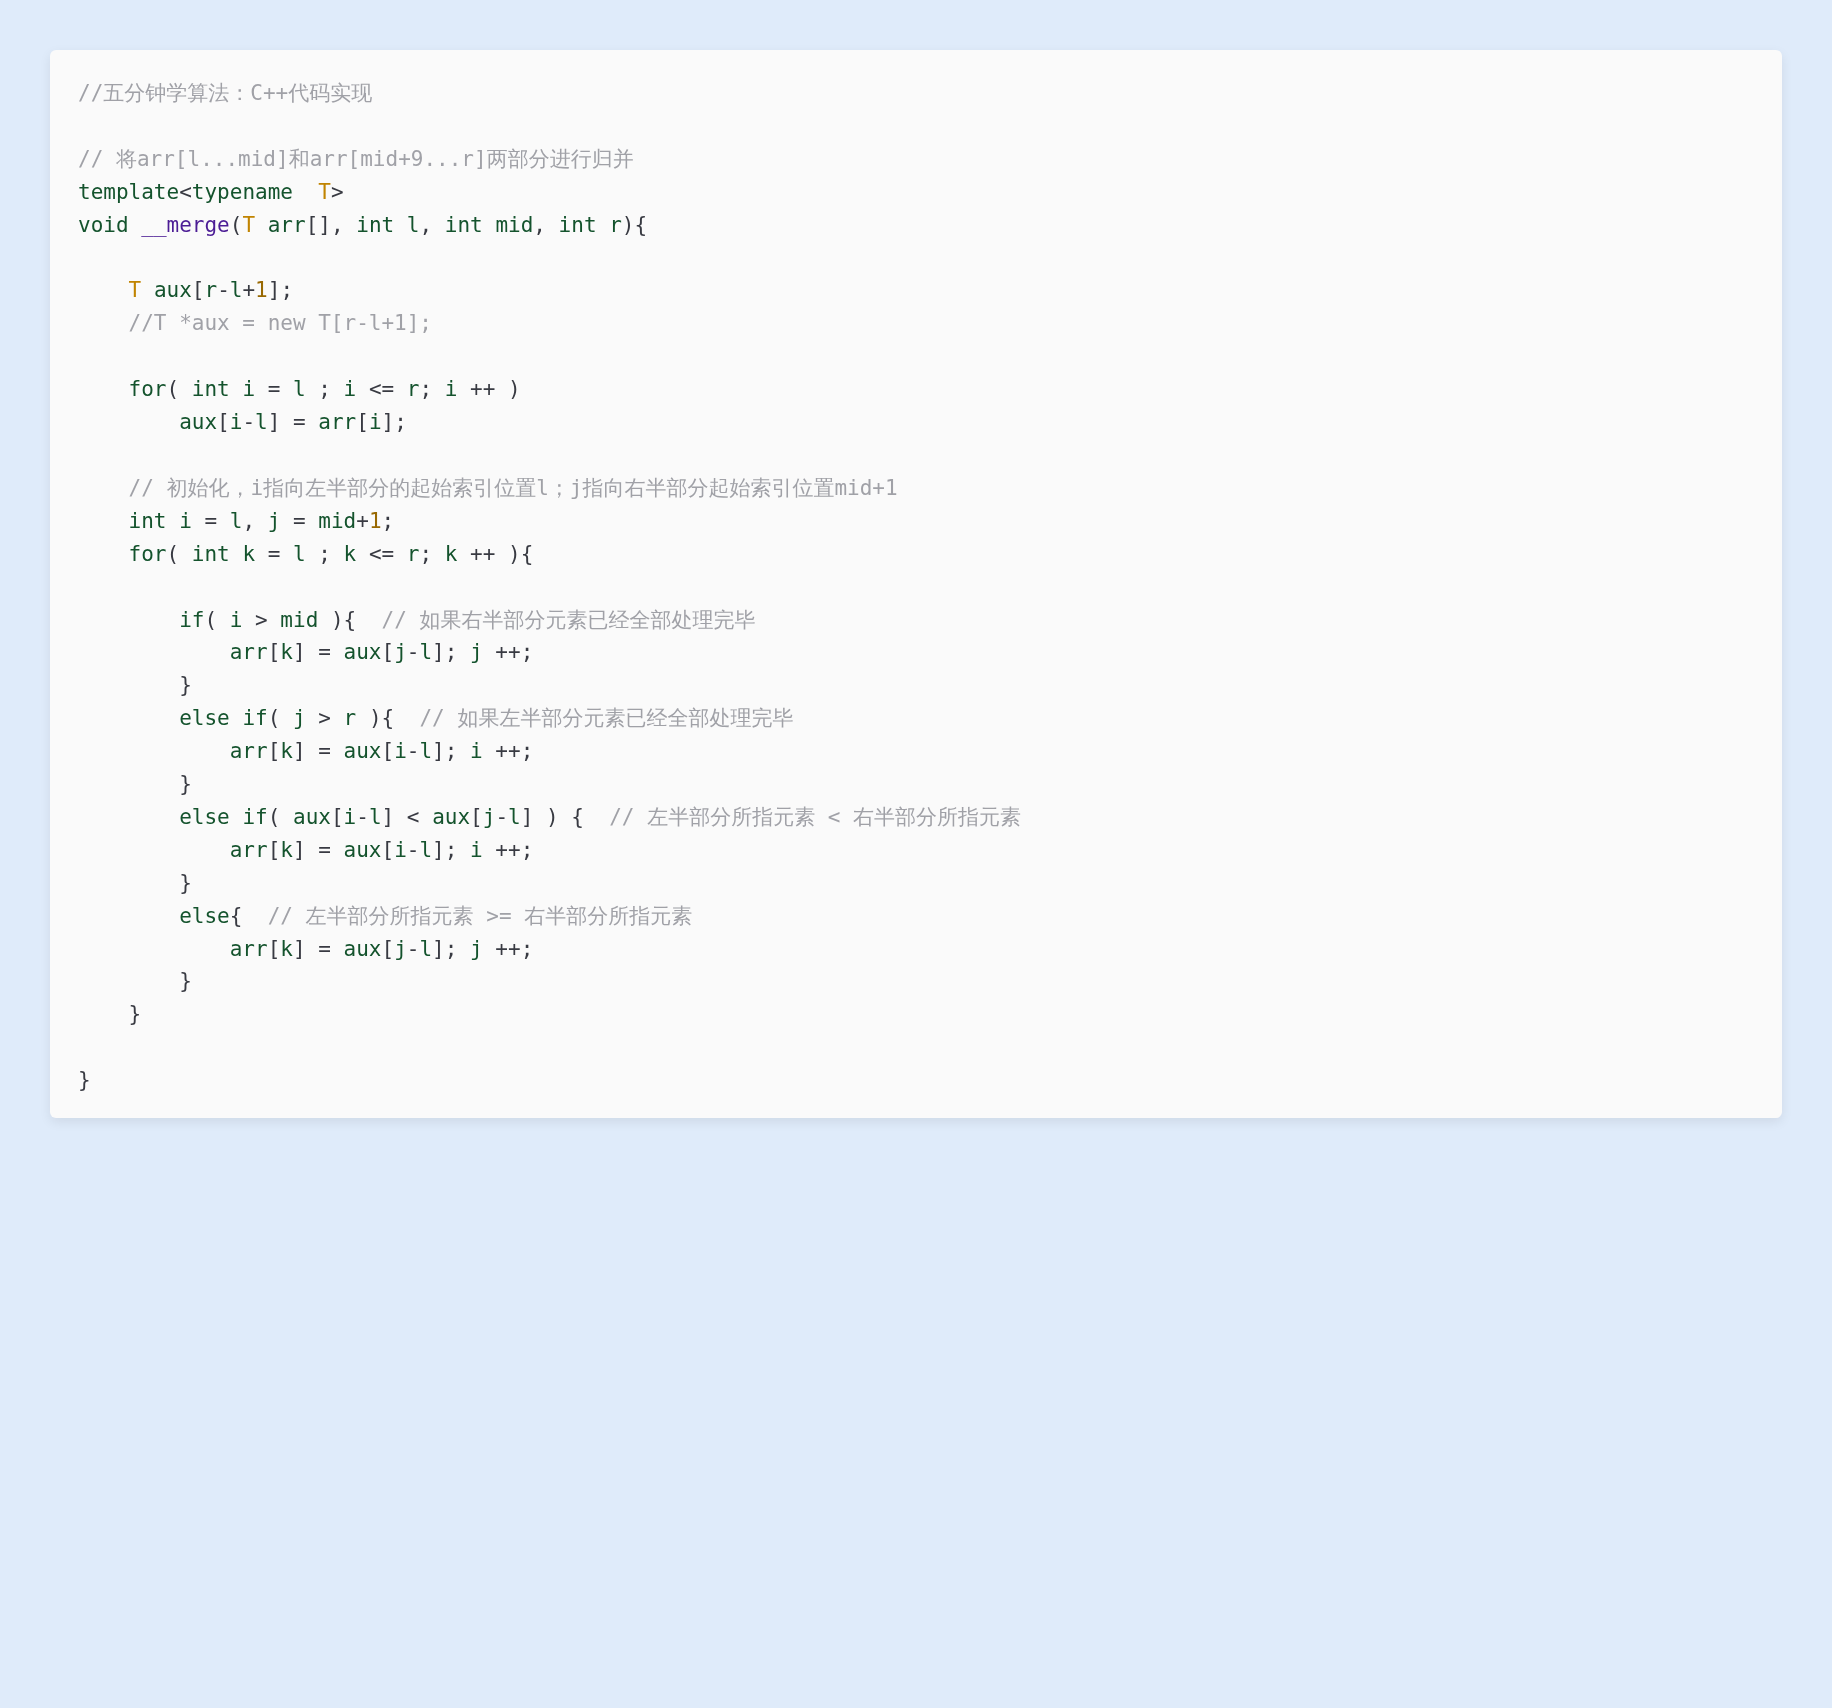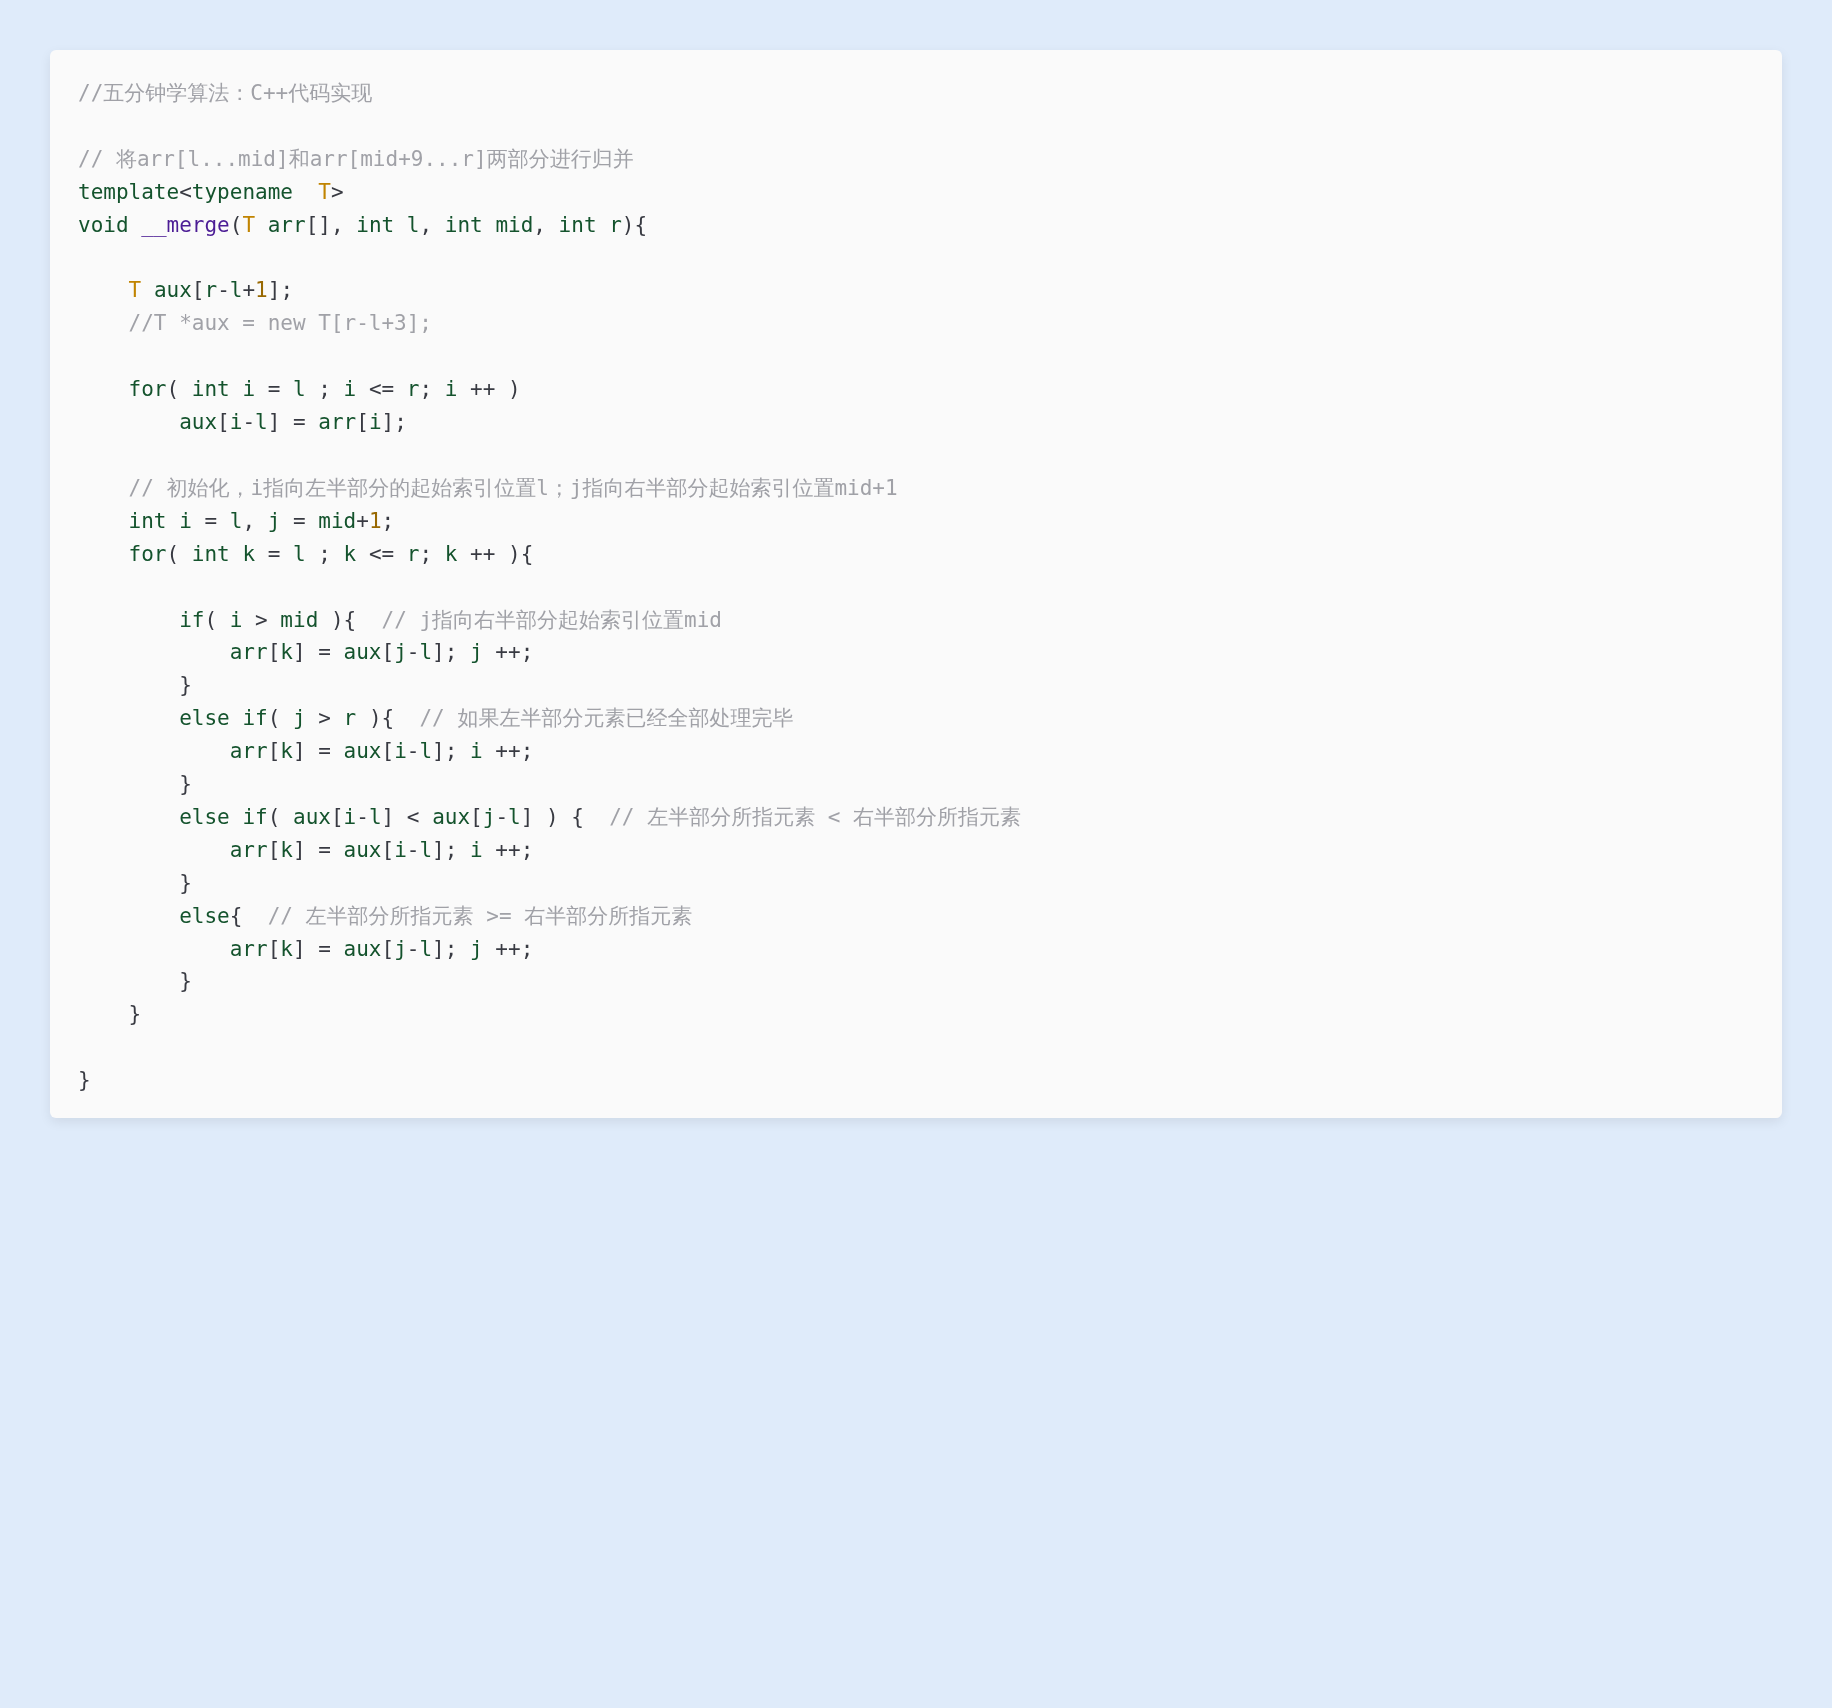--- a/index.html
+++ b/index.html
@@ -37,30 +37,30 @@
 <body>
 
 <div class="code-card">
   <pre><code id="code-target"><span class="c">//五分钟学算法：C++代码实现</span>
 
 <span class="c">// 将arr[l...mid]和arr[mid+9...r]两部分进行归并</span>
 <span class="kw">template</span><span class="op">&lt;</span><span class="kw">typename</span><span class="pl">  </span><span class="ty">T</span><span class="op">&gt;</span>
 <span class="kw">void</span><span class="pl"> </span><span class="fn">__merge</span><span class="pl">(</span><span class="ty">T</span><span class="pl"> </span><span class="vr">arr</span><span class="pl">[], </span><span class="kw">int</span><span class="pl"> </span><span class="vr">l</span><span class="pl">, </span><span class="kw">int</span><span class="pl"> </span><span class="vr">mid</span><span class="pl">, </span><span class="kw">int</span><span class="pl"> </span><span class="vr">r</span><span class="pl">){</span>
 
 <span class="pl">    </span><span class="ty">T</span><span class="pl"> </span><span class="vr">aux</span><span class="pl">[</span><span class="vr">r</span><span class="op">-</span><span class="vr">l</span><span class="op">+</span><span class="nm">1</span><span class="pl">];</span>
-<span class="pl">    </span><span class="c">//T *aux = new T[r-l+3];</span>
+<span class="pl">    </span><span class="c">//T *aux = new T[r-l+1];</span>
 
 <span class="pl">    </span><span class="kw">for</span><span class="pl">( </span><span class="kw">int</span><span class="pl"> </span><span class="vr">i</span><span class="op"> = </span><span class="vr">l</span><span class="pl"> ; </span><span class="vr">i</span><span class="op"> &lt;= </span><span class="vr">r</span><span class="pl">; </span><span class="vr">i</span><span class="pl"> ++ )</span>
 <span class="pl">        </span><span class="vr">aux</span><span class="pl">[</span><span class="vr">i</span><span class="op">-</span><span class="vr">l</span><span class="pl">] = </span><span class="vr">arr</span><span class="pl">[</span><span class="vr">i</span><span class="pl">];</span>
 
 <span class="pl">    </span><span class="c">// 初始化，i指向左半部分的起始索引位置l；j指向右半部分起始索引位置mid+1</span>
 <span class="pl">    </span><span class="kw">int</span><span class="pl"> </span><span class="vr">i</span><span class="op"> = </span><span class="vr">l</span><span class="pl">, </span><span class="vr">j</span><span class="op"> = </span><span class="vr">mid</span><span class="op">+</span><span class="nm">1</span><span class="pl">;</span>
 <span class="pl">    </span><span class="kw">for</span><span class="pl">( </span><span class="kw">int</span><span class="pl"> </span><span class="vr">k</span><span class="op"> = </span><span class="vr">l</span><span class="pl"> ; </span><span class="vr">k</span><span class="op"> &lt;= </span><span class="vr">r</span><span class="pl">; </span><span class="vr">k</span><span class="pl"> ++ ){</span>
 
-<span class="pl">        </span><span class="kw">if</span><span class="pl">( </span><span class="vr">i</span><span class="op"> &gt; </span><span class="vr">mid</span><span class="pl"> ){  </span><span class="c">// j指向右半部分起始索引位置mid</span>
+<span class="pl">        </span><span class="kw">if</span><span class="pl">( </span><span class="vr">i</span><span class="op"> &gt; </span><span class="vr">mid</span><span class="pl"> ){  </span><span class="c">// 如果右半部分元素已经全部处理完毕</span>
 <span class="pl">            </span><span class="vr">arr</span><span class="pl">[</span><span class="vr">k</span><span class="pl">] = </span><span class="vr">aux</span><span class="pl">[</span><span class="vr">j</span><span class="op">-</span><span class="vr">l</span><span class="pl">]; </span><span class="vr">j</span><span class="pl"> ++;</span>
 <span class="pl">        }</span>
 <span class="pl">        </span><span class="kw">else</span><span class="pl"> </span><span class="kw">if</span><span class="pl">( </span><span class="vr">j</span><span class="op"> &gt; </span><span class="vr">r</span><span class="pl"> ){  </span><span class="c">// 如果左半部分元素已经全部处理完毕</span>
 <span class="pl">            </span><span class="vr">arr</span><span class="pl">[</span><span class="vr">k</span><span class="pl">] = </span><span class="vr">aux</span><span class="pl">[</span><span class="vr">i</span><span class="op">-</span><span class="vr">l</span><span class="pl">]; </span><span class="vr">i</span><span class="pl"> ++;</span>
 <span class="pl">        }</span>
 <span class="pl">        </span><span class="kw">else</span><span class="pl"> </span><span class="kw">if</span><span class="pl">( </span><span class="vr">aux</span><span class="pl">[</span><span class="vr">i</span><span class="op">-</span><span class="vr">l</span><span class="pl">] &lt; </span><span class="vr">aux</span><span class="pl">[</span><span class="vr">j</span><span class="op">-</span><span class="vr">l</span><span class="pl">] ) {  </span><span class="c">// 左半部分所指元素 &lt; 右半部分所指元素</span>
 <span class="pl">            </span><span class="vr">arr</span><span class="pl">[</span><span class="vr">k</span><span class="pl">] = </span><span class="vr">aux</span><span class="pl">[</span><span class="vr">i</span><span class="op">-</span><span class="vr">l</span><span class="pl">]; </span><span class="vr">i</span><span class="pl"> ++;</span>
 <span class="pl">        }</span>
 <span class="pl">        </span><span class="kw">else</span><span class="pl">{  </span><span class="c">// 左半部分所指元素 &gt;= 右半部分所指元素</span>
 <span class="pl">            </span><span class="vr">arr</span><span class="pl">[</span><span class="vr">k</span><span class="pl">] = </span><span class="vr">aux</span><span class="pl">[</span><span class="vr">j</span><span class="op">-</span><span class="vr">l</span><span class="pl">]; </span><span class="vr">j</span><span class="pl"> ++;</span>

